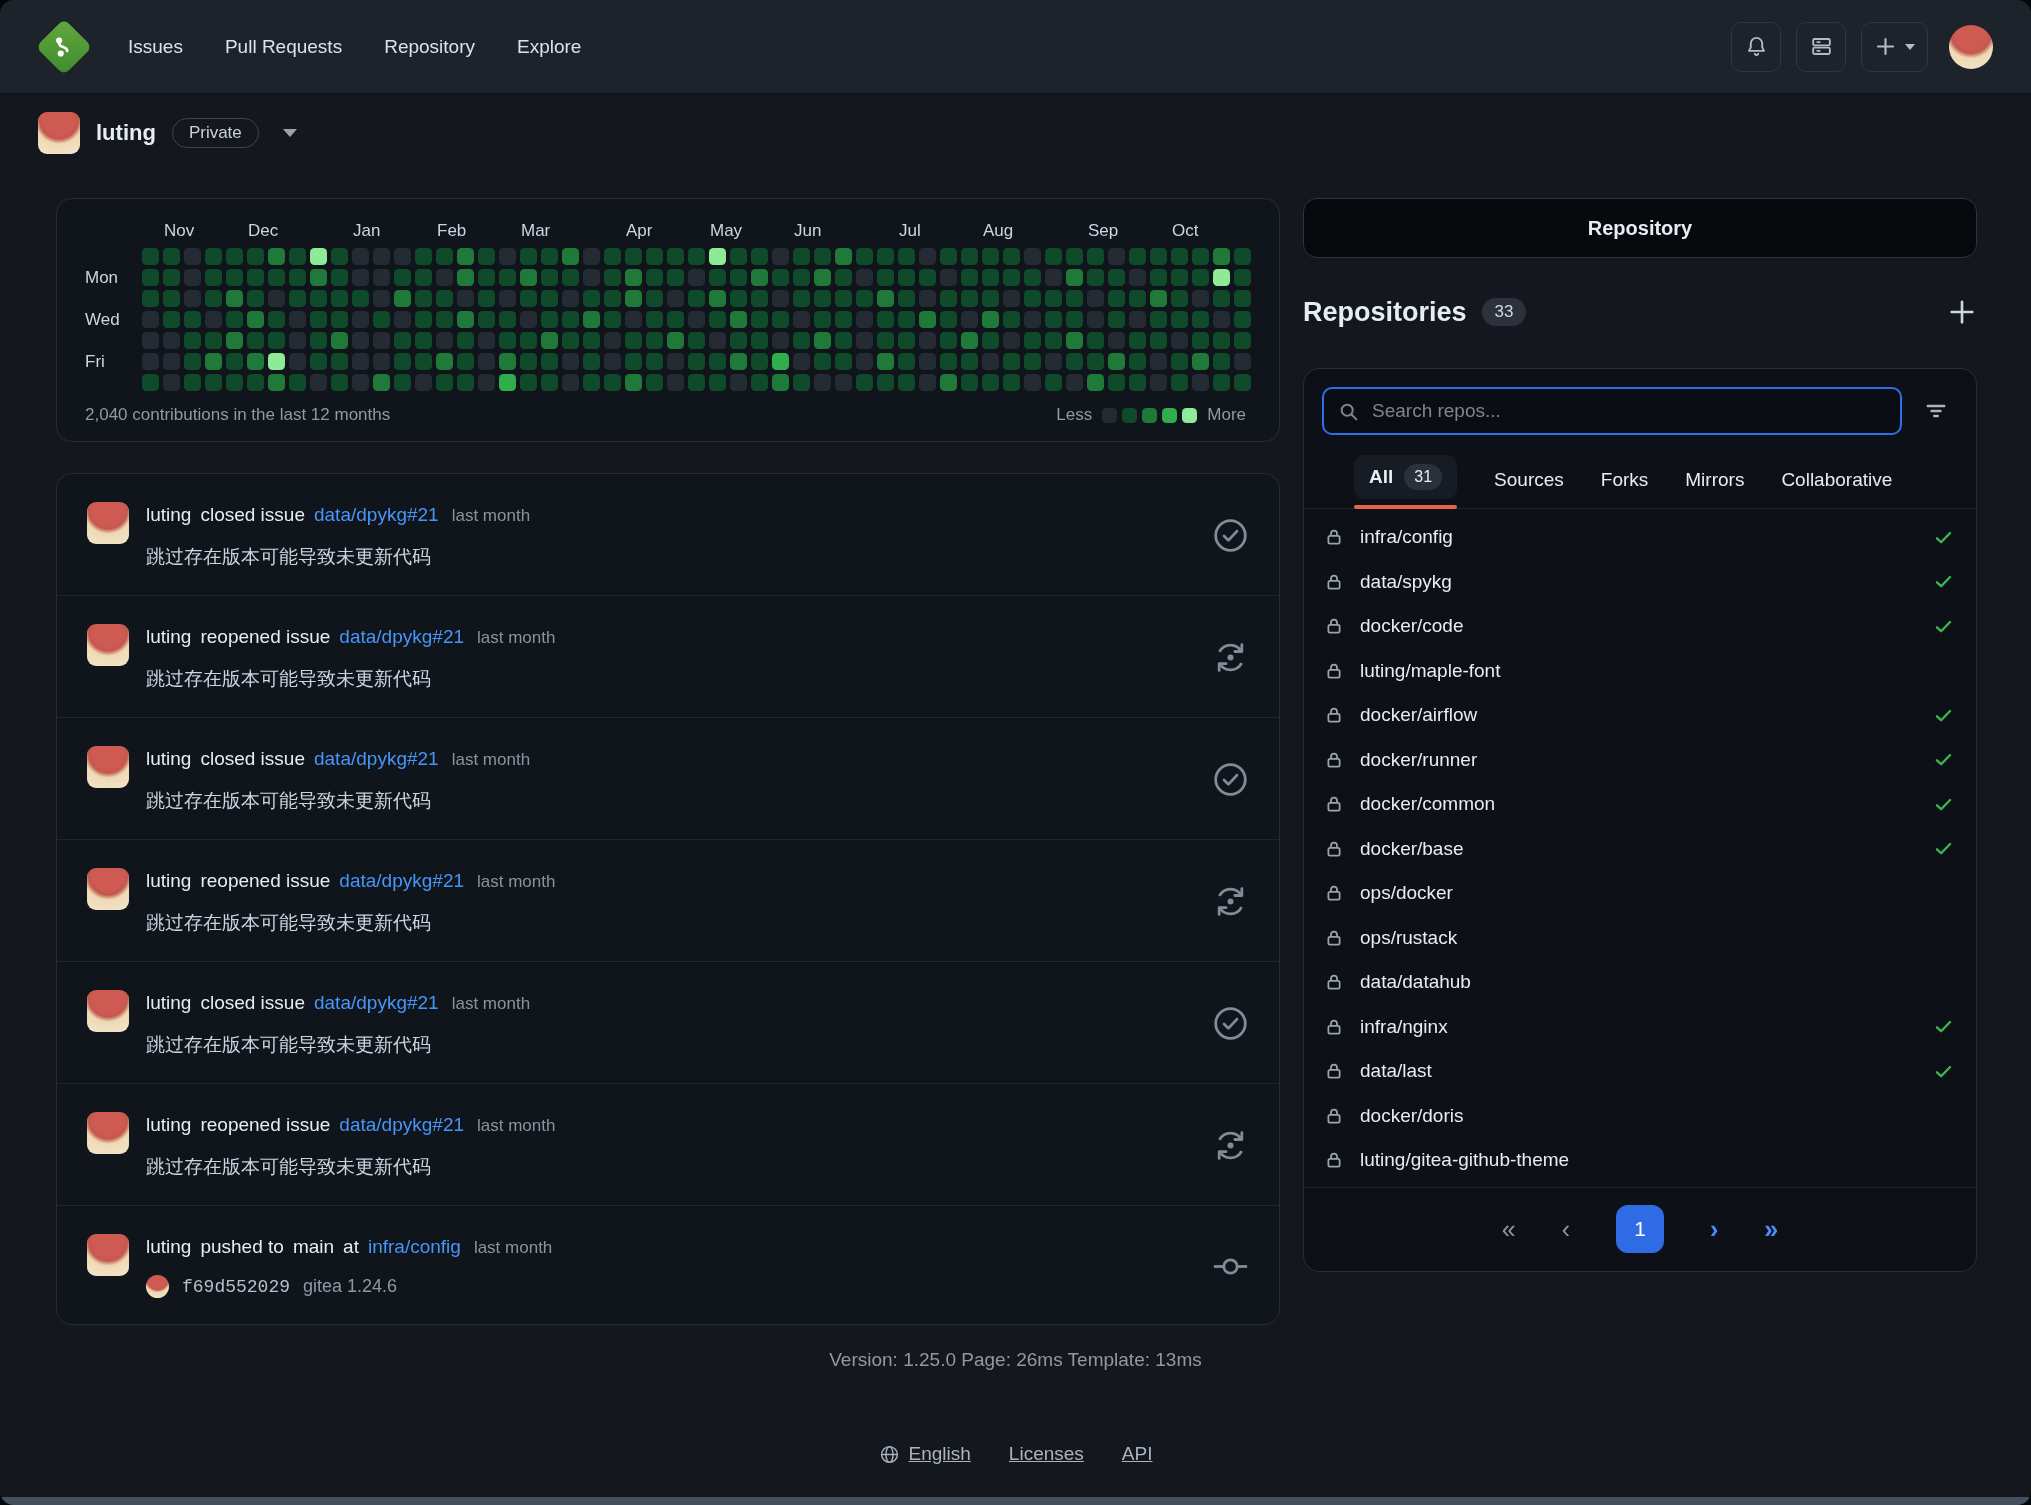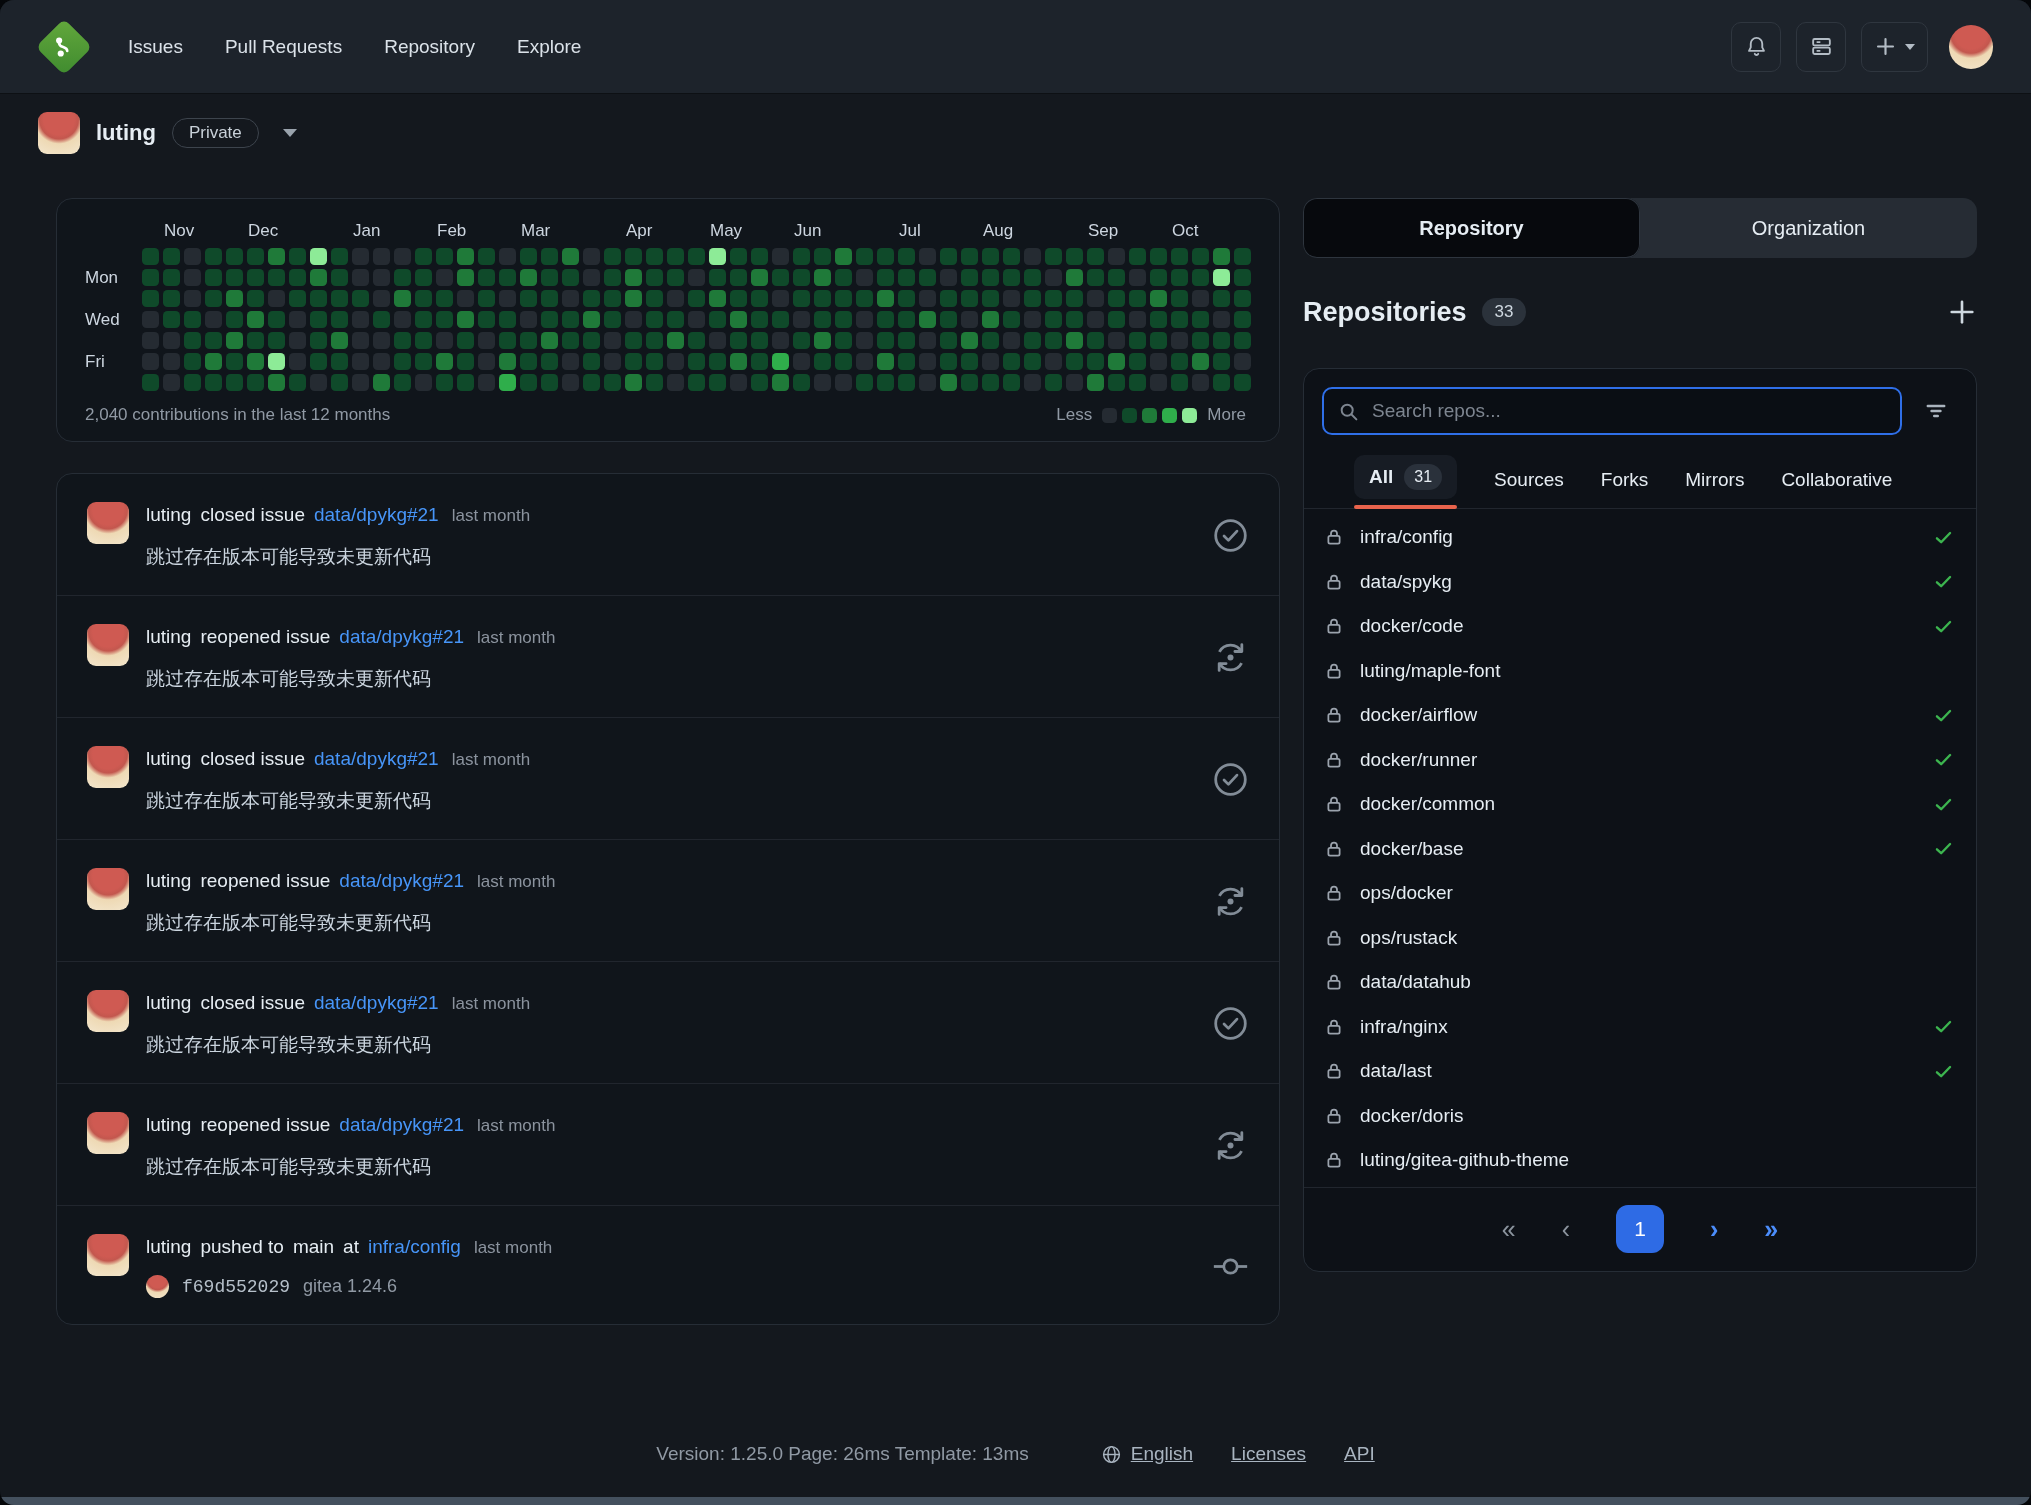--- a/index.html
+++ b/index.html
@@ -117,21 +117,21 @@
   .pagination { border-top:1px solid #21262e; height:84px; display:flex; align-items:center;
                 justify-content:center; gap:46px; font-size:25px; }
   .pg { cursor:pointer; }
   .pg.disabled { color:#8b949e; cursor:default; }
   .pg.blue { color:#4b8dfa; font-weight:bold; }
   .pg.current { width:48px; height:48px; background:#2e6be5; border-radius:12px; color:#fff;
                 display:flex; align-items:center; justify-content:center; font-size:21px; }
 
   
   .footer { position:absolute; left:0; right:0; bottom:40px; display:flex; justify-content:center;
-            align-items:center; gap:72px; font-size:19px; color:#9099a4; }
+            align-items:center; gap:72px; font-size:19px; color:#9099a4;flex-direction:column; }
   .footer-links { display:flex; align-items:center; gap:38px; color:#a9b4c0;text-decoration:underline; }
   .footer-link { display:flex; align-items:center; gap:9px; cursor:pointer; }
   .footer-link svg { width:21px; height:21px; }
   .bottom-strip { position:absolute; left:0; right:0; bottom:0; height:8px; background:#44505e;
                   border-radius:0 0 14px 14px; }
 </style>
 </head>
 <body>
 
 <div class="page">
@@ -698,21 +698,20 @@
                 <circle cx="8" cy="8" r="2.9"></circle>
               </svg></span>
           </div>
         </div>
     </div>
 
     <div class="right-col">
 
       <div class="seg">
         <div class="seg-item active">Repository</div>
-        <div class="seg-item">Organization</div>
       </div>
 
       <div class="repos-heading">
         <h2>Repositories</h2>
         <span class="count-pill">33</span>
         <svg class="add-btn" viewBox="0 0 16 16" stroke="currentColor" stroke-width="1.4" stroke-linecap="round">
           <line x1="8" y1="2.5" x2="8" y2="13.5"></line>
             <line x1="2.5" y1="8" x2="13.5" y2="8"></line>
         </svg>
       </div>

